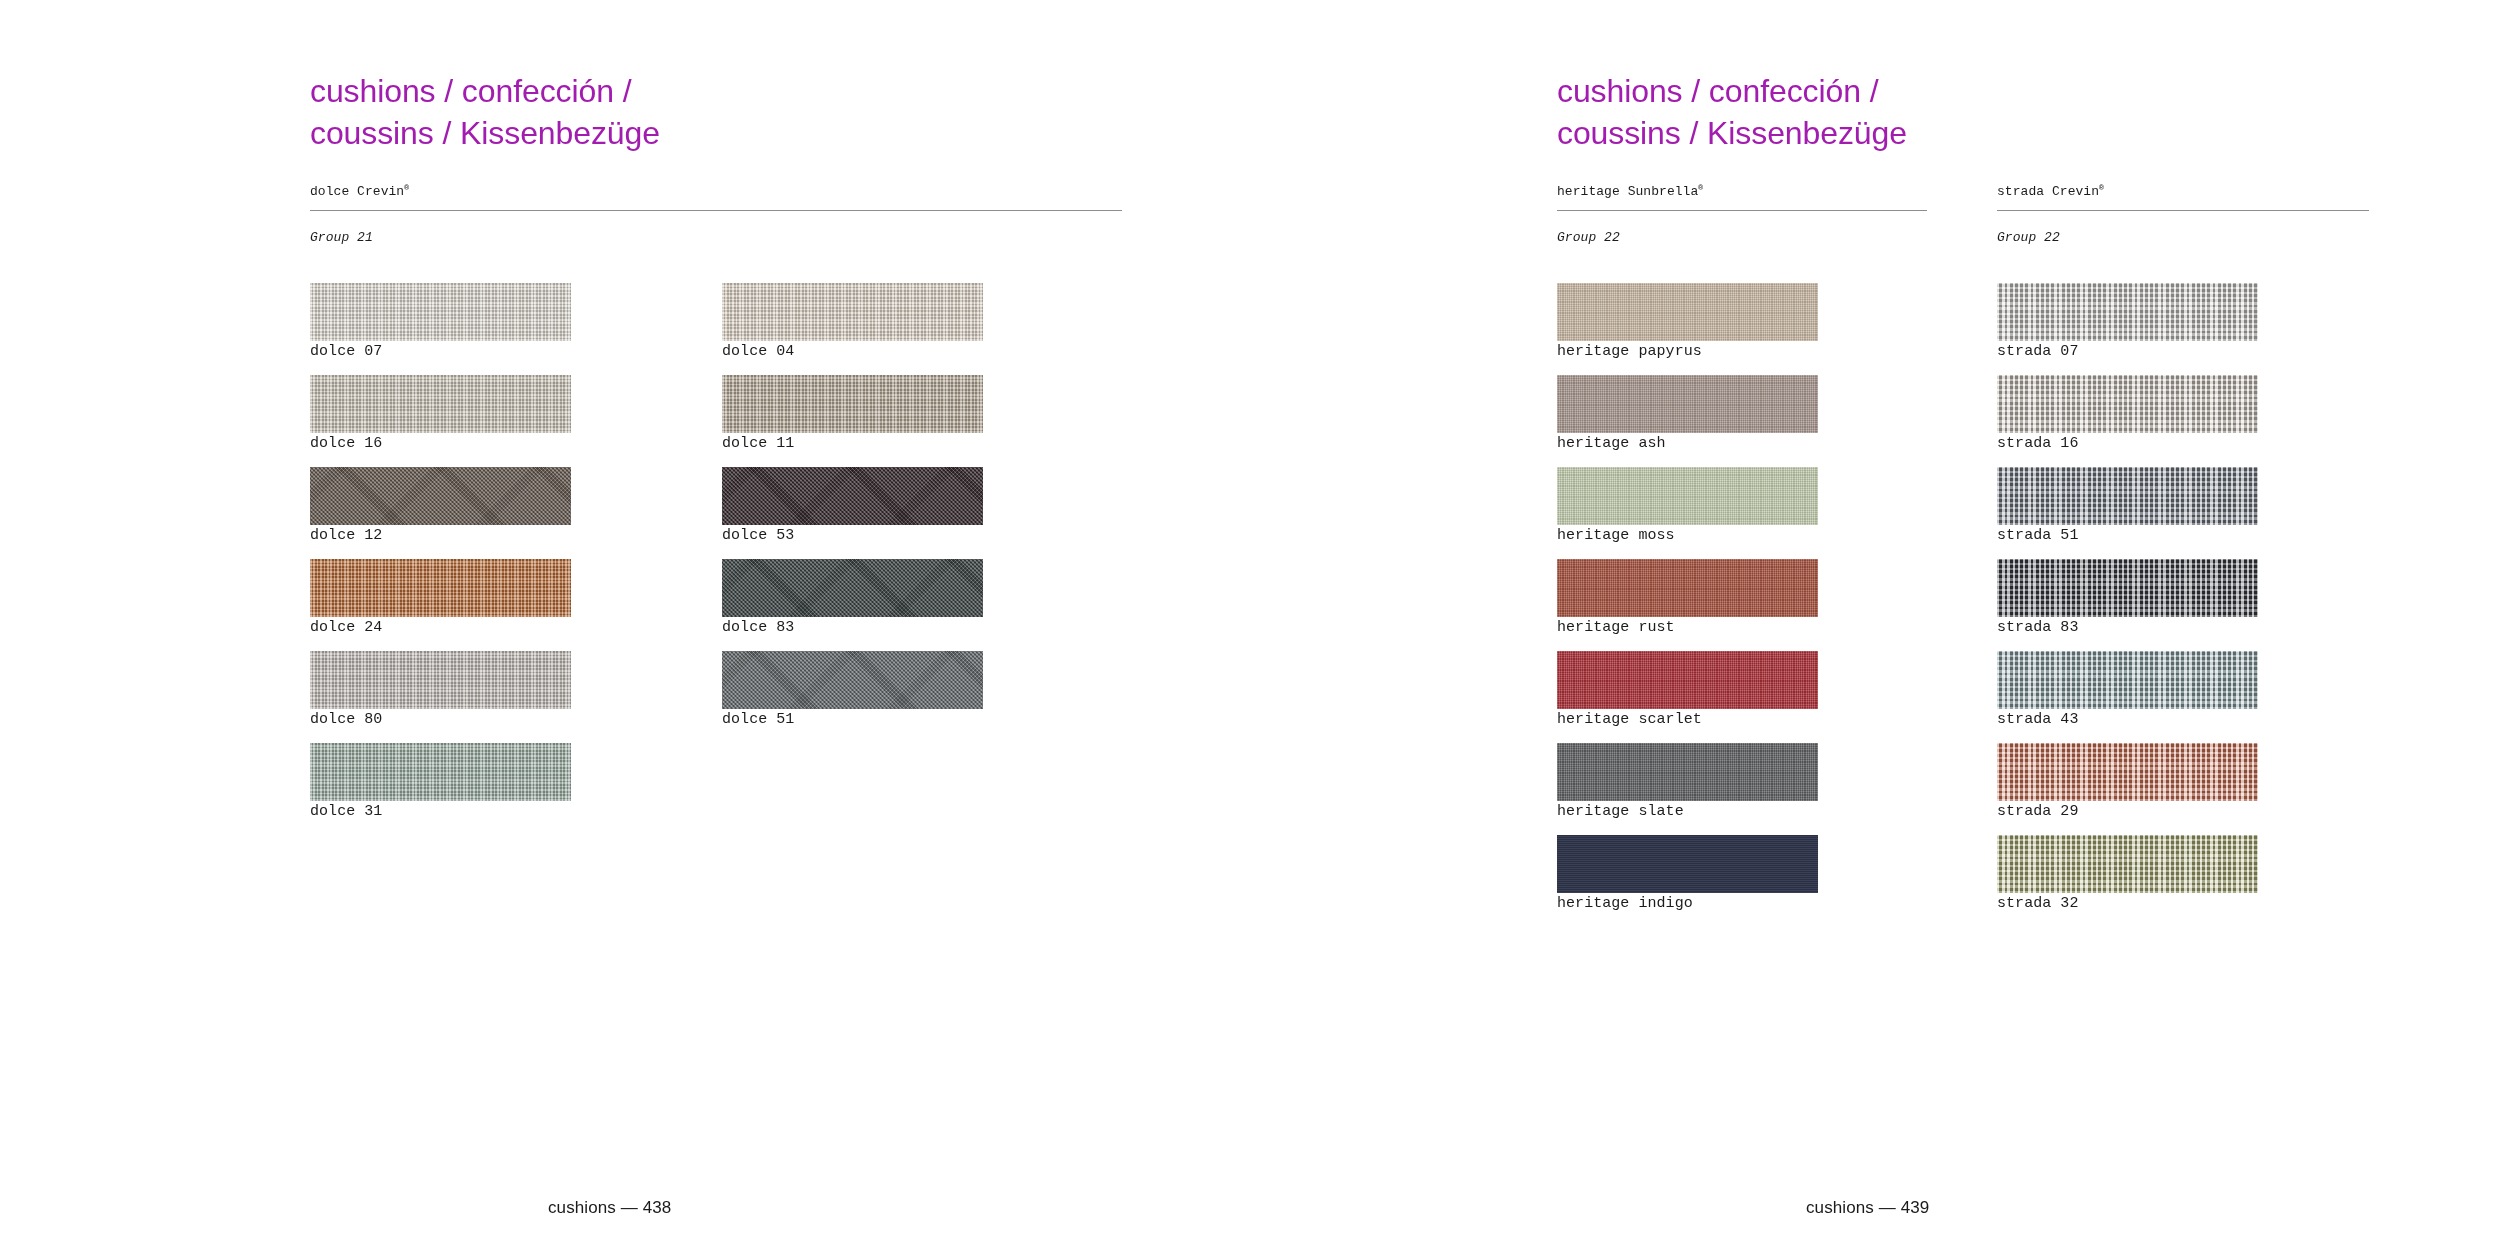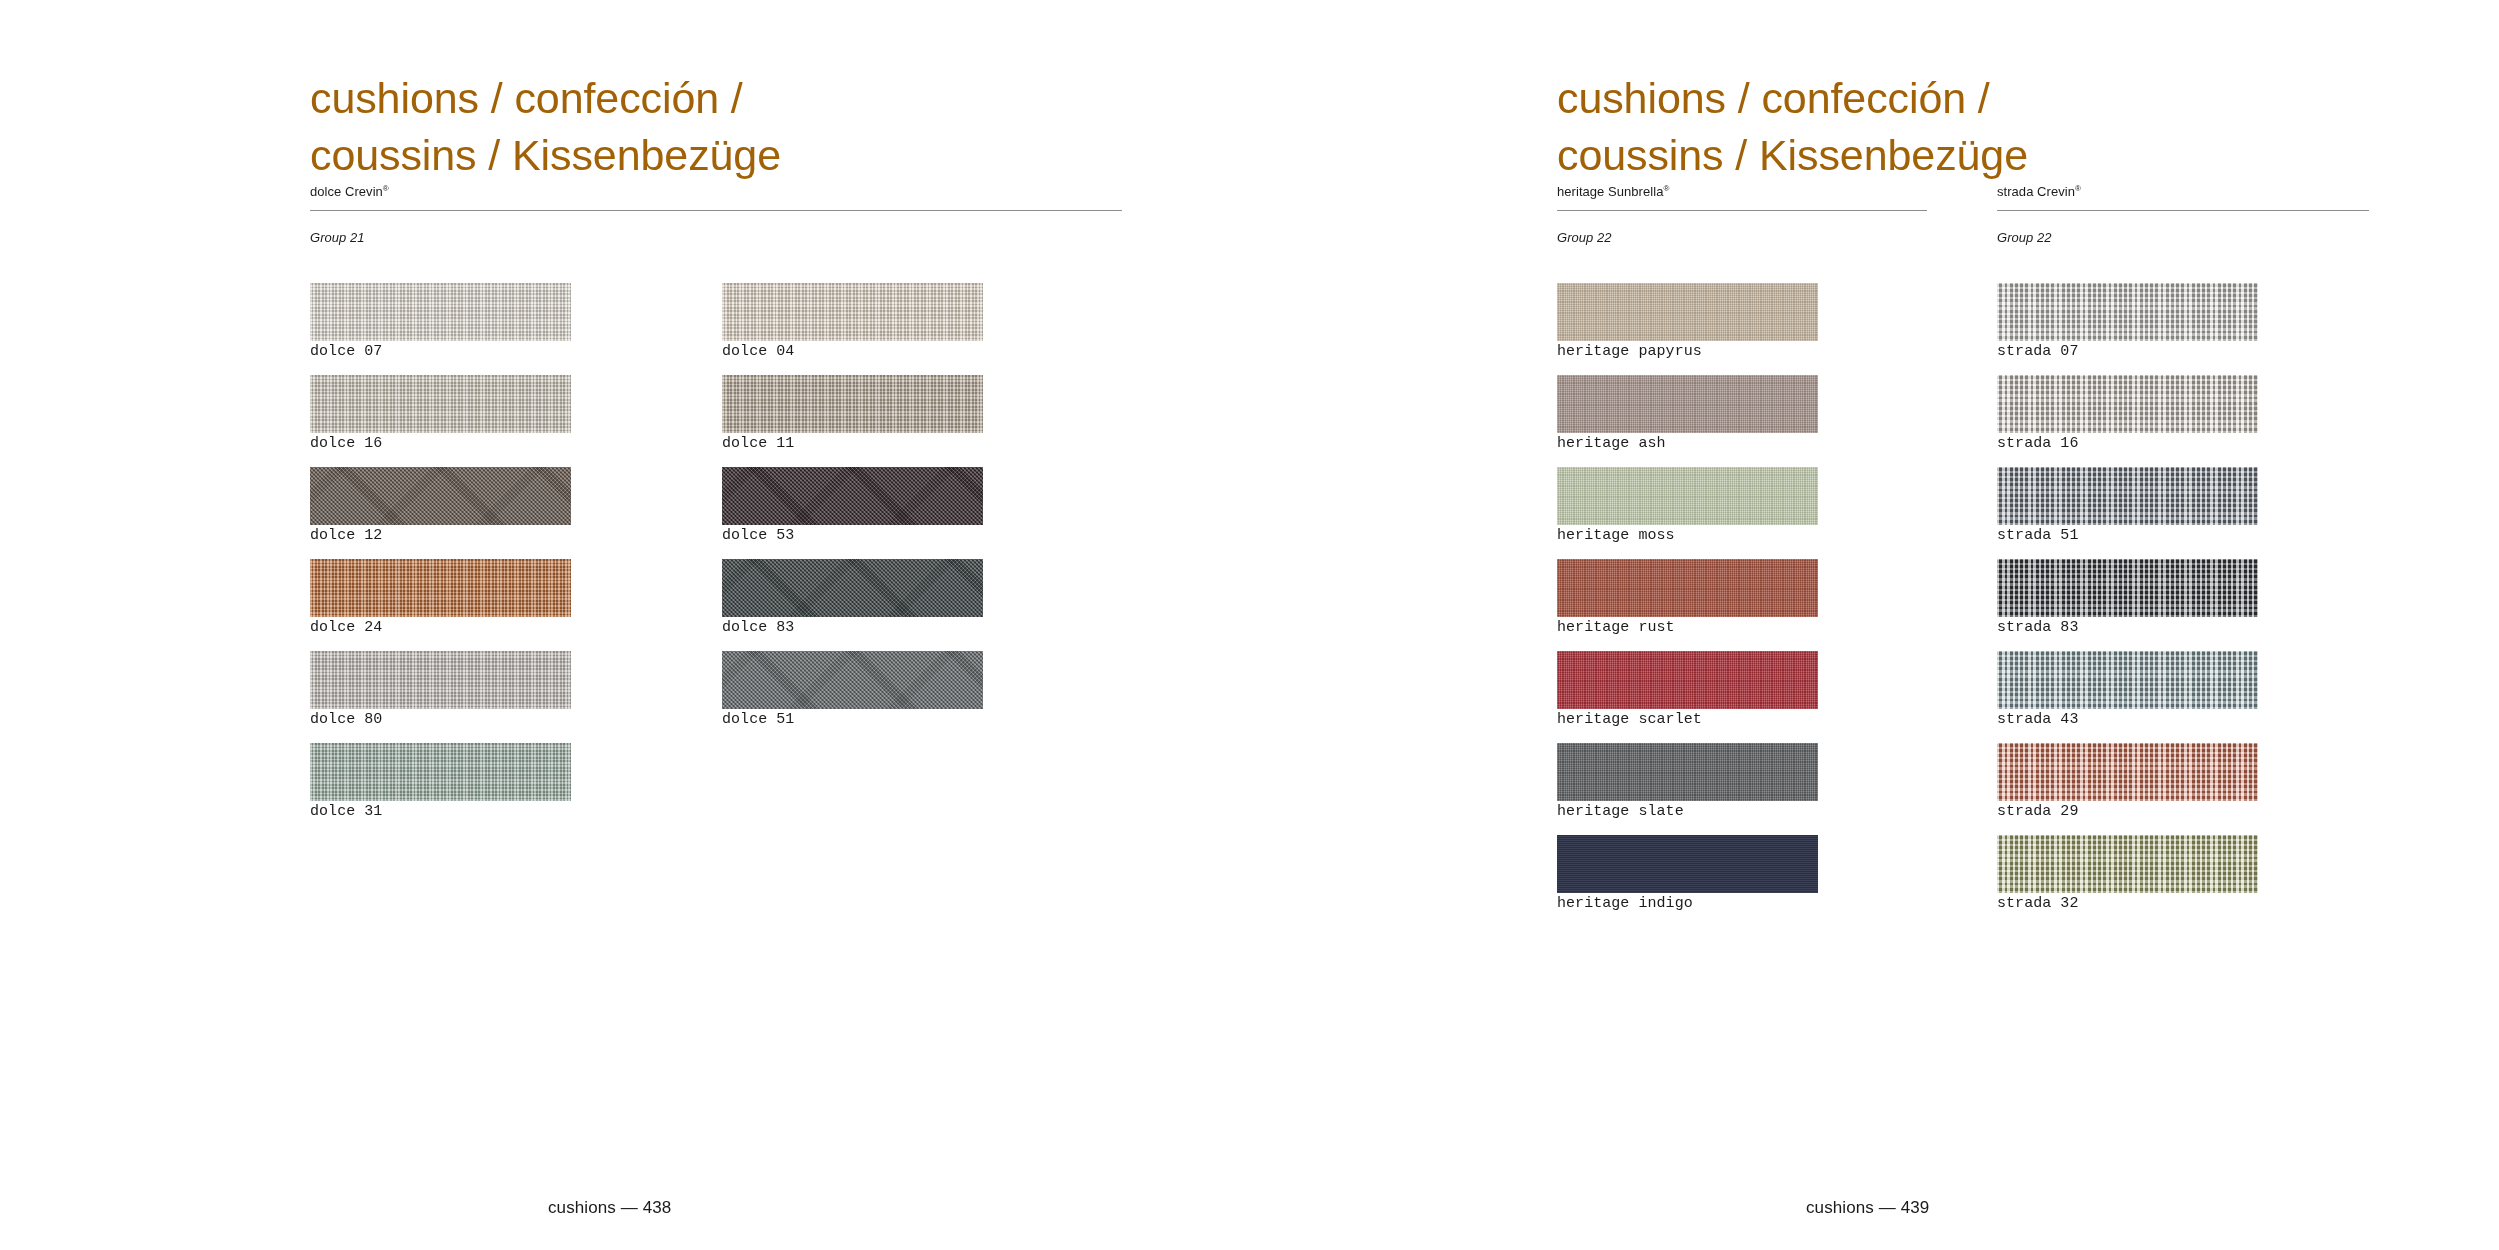--- a/index.html
+++ b/index.html
@@ -27,40 +27,41 @@
     position: relative;
     height: 1250px;
     box-sizing: border-box;
   }
   .page-left  { width: 1249px; }
   .page-right { width: 1250px; }
 
   
   .page-title {
     position: absolute;
-    font-size: 43px;
+    font-size: 32px;
     line-height: 1.32;
     font-weight: 400;
     letter-spacing: -0.1px;
-    color: #a16207;
+    color: #a21caf;
     white-space: pre-line;
   }
   .page-left  .page-title { left: 310px; top: 70px; }
   .page-right .page-title { left: 1558px; top: 70px; }
   .page-right .page-title { left: 308px; }
 
   
   .col {
     position: absolute;
     width: 261px;
   }
 
   .col-header {
     height: 62px;
     position: relative;
+    font-family: Liberation Mono, monospace;
   }
   .fabric-name {
     font-size: 13px;
     line-height: 1;
     font-weight: 400;
     letter-spacing: 0.05px;
     color: #1c1c1c;
     position: absolute;
     top: 0;
     left: 0;

